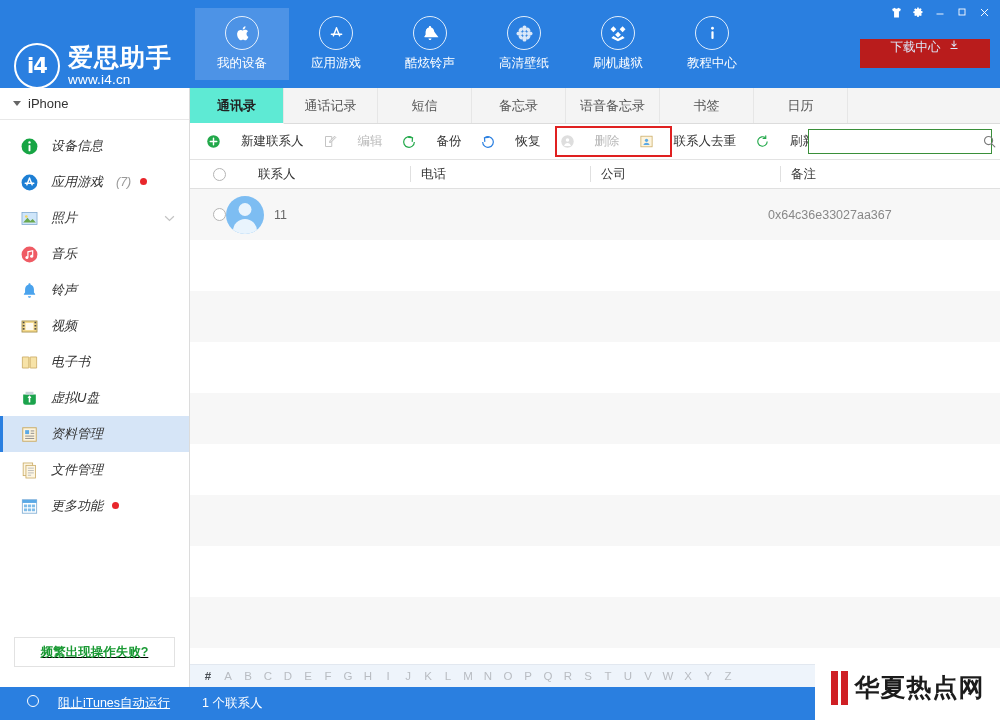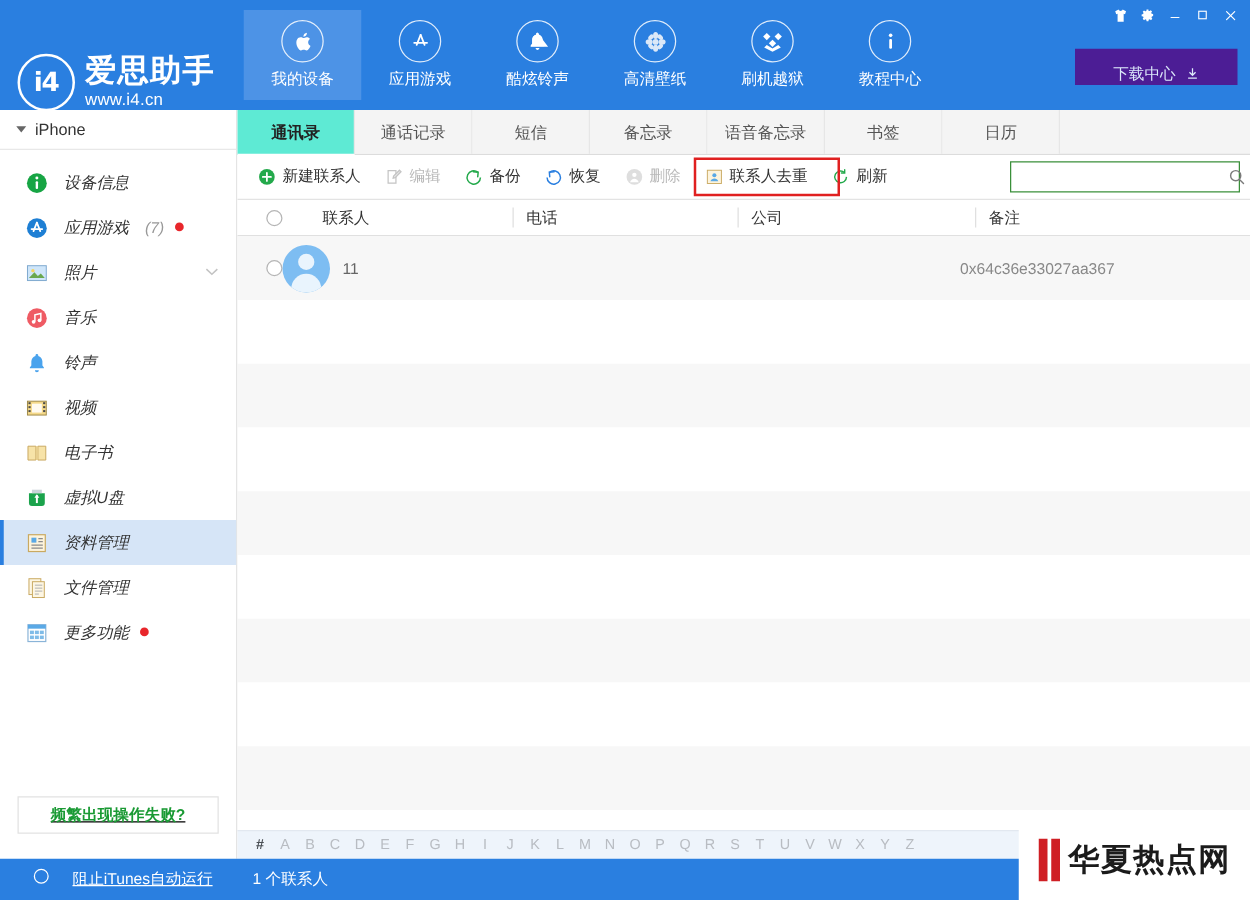--- a/index.html
+++ b/index.html
@@ -41,22 +41,22 @@
 
   .win-ctrls {
     position: absolute; right: 6px; top: 2px; display: flex; align-items: center; gap: 2px;
   }
   .win-btn {
     width: 20px; height: 20px; display: flex; align-items: center; justify-content: center;
     cursor: pointer; color: #fff;
   }
   .dl-btn {
     position: absolute; right: 10px; top: 39px; width: 130px; height: 29px;
-    background: #4c1d95; color: #dce9fa; font-size: 12.5px;
-    display: flex; align-items: flex-end; justify-content: center; gap: 7px; cursor: pointer;
+    background: #b91c1c; color: #dce9fa; font-size: 12.5px;
+    display: flex; align-items: flex-start; justify-content: center; gap: 7px; cursor: pointer;
   }
 
   
   .body { flex: 1; display: flex; min-height: 0; }
 
   
   .sidebar {
     width: 190px; flex: 0 0 190px; background: #fff; border-right: 1px solid #dcdcdc;
     display: flex; flex-direction: column;
   }
@@ -93,21 +93,21 @@
     position: relative; background: #f4f4f4;
   }
   .tab.active { background: #5eead4; color: #222; font-weight: bold; border-bottom: 1px solid #fff; margin-bottom: -1px; }
   .tabs-fill { flex: 1; background: #f4f4f4; border-bottom: 1px solid #dcdcdc; margin-bottom: -1px;}
 
   .toolbar {
     height: 36px; display: flex; align-items: center; gap: 4px; padding-left: 8px;
     border-bottom: 1px solid #e3e3e3; position: relative; background: #fff;
   }
   .tb-btn {
-    display: flex; align-items: center; gap: 4px; padding: 4px 7px;
+    display: flex; align-items: center; gap: 19px; padding: 4px 7px;
     font-size: 12.5px; color: #333; cursor: pointer; white-space: nowrap;
   }
   .tb-btn.disabled { color: #b9b9b9; cursor: default; }
   .tb-ico { width: 17px; height: 17px; display: flex; align-items: center; justify-content: center; flex: 0 0 17px;}
   .tb-highlight {
     position: absolute; left: 365px; top: 2px; width: 117px; height: 31px;
     border: 2px solid #e02020; pointer-events: none;
   }
   .search-box {
     position: absolute; right: 8px; top: 5px; width: 184px; height: 25px;

